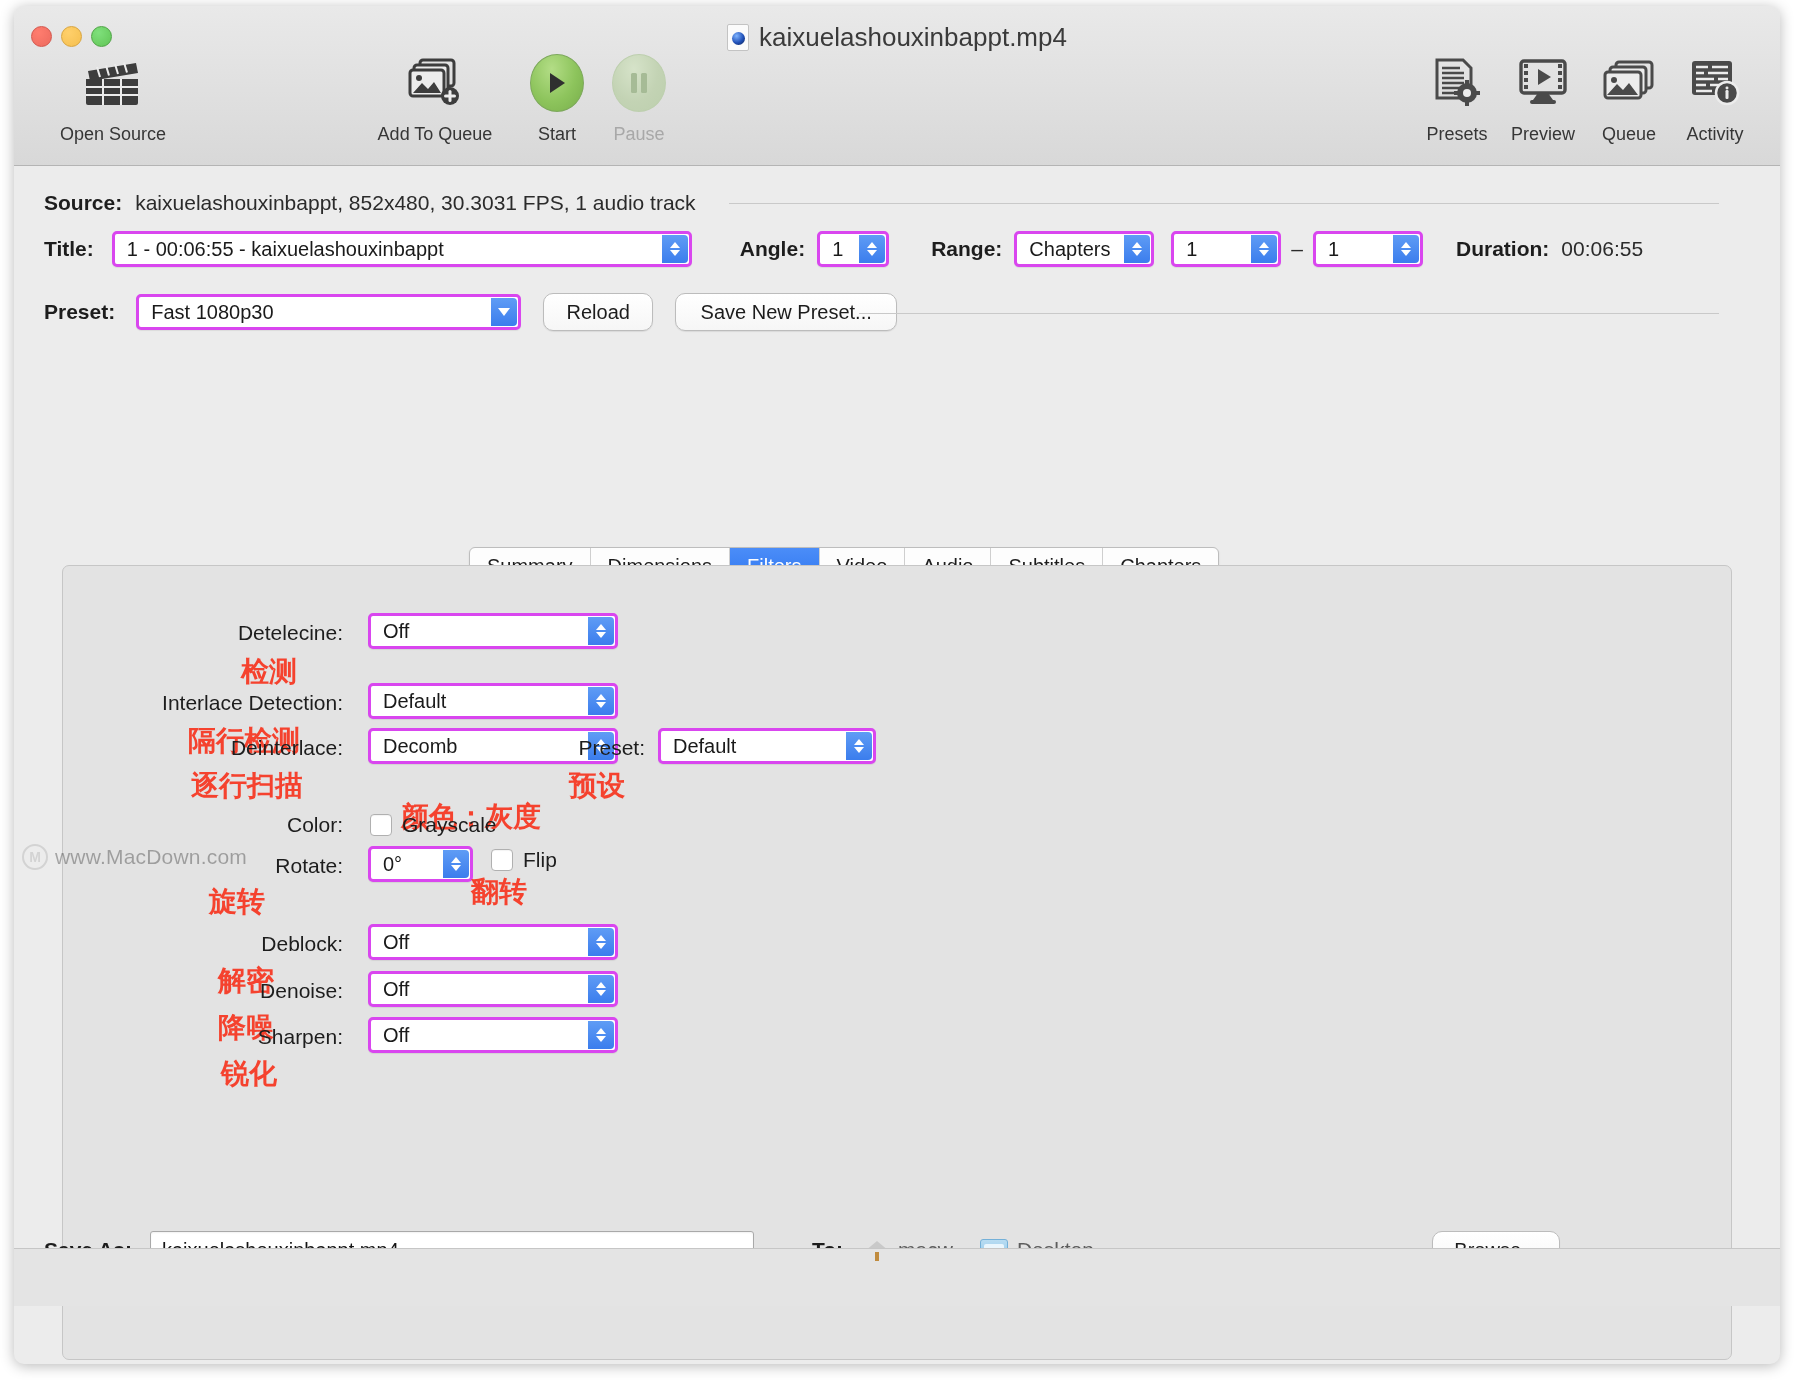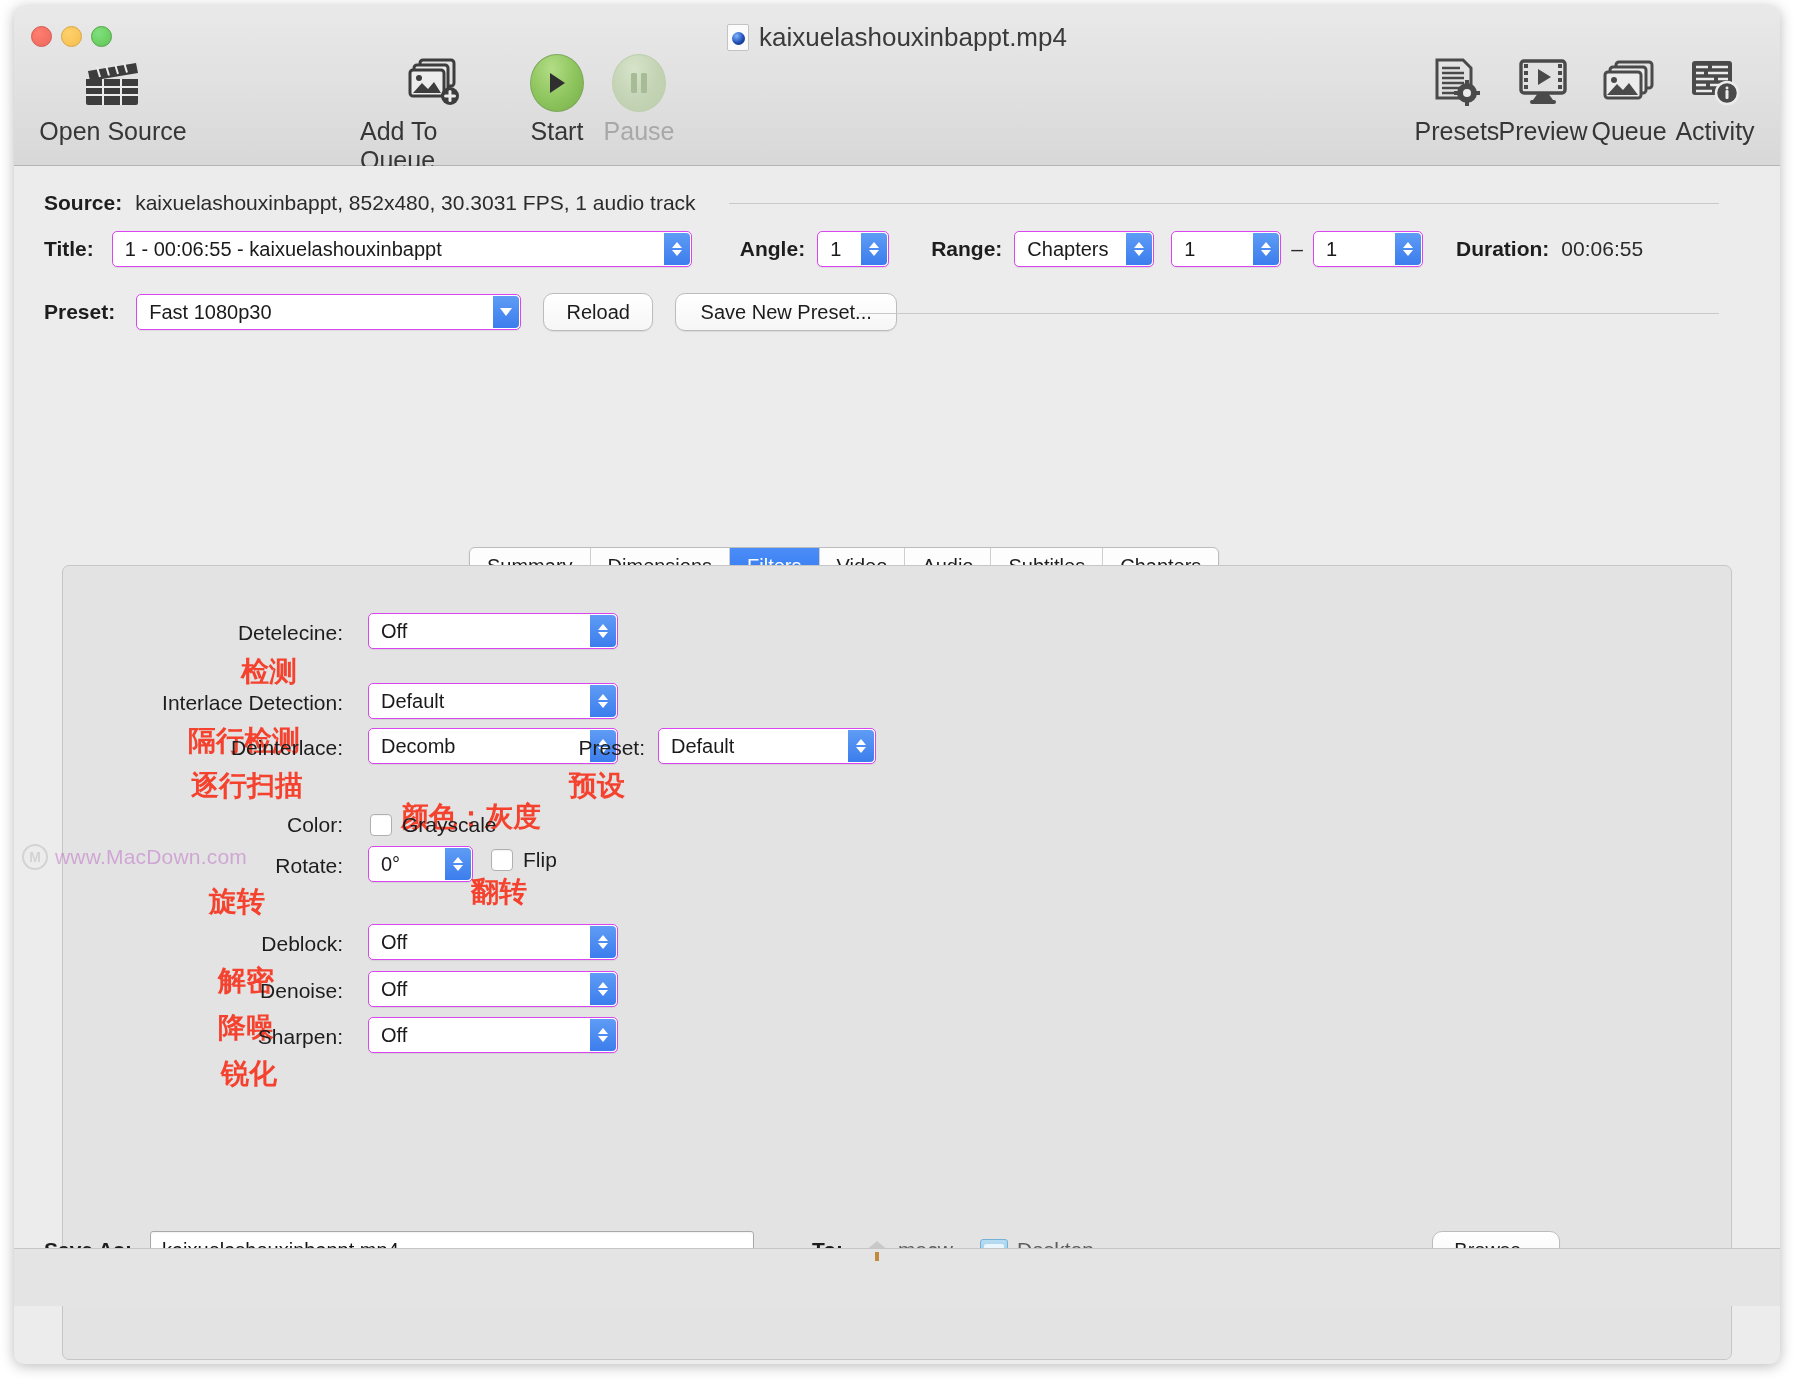--- a/index.html
+++ b/index.html
@@ -61,21 +61,21 @@
   #tools-right { right: 22px; gap: 0px; }
 
   .tool {
     width: 110px;
     display: flex; flex-direction: column; align-items: center;
     cursor: default;
   }
   .tool.wide { width: 150px; }
   .tool.narrow { width: 86px; }
   .tool .glyph { height: 58px; display:flex; align-items:center; justify-content:center; }
-  .tool .lbl { font-size: 25px; color: #363636; margin-top: 5px; }
+  .tool .lbl { font-size: 18px; color: #363636; margin-top: 12px; }
   .tool.disabled .lbl { color: #a8a8a8; }
 
   .circ-btn {
     width: 54px; height: 58px; border-radius: 50%;
     display:flex; align-items:center; justify-content:center;
   }
   .circ-btn.green { background: radial-gradient(ellipse at 40% 25%, #b3dd86 0%, #8dc45c 55%, #77ad4a 100%); border:1px solid #7da85c; }
   .circ-btn.grey  { background: radial-gradient(ellipse at 40% 25%, #d6e3c9 0%, #c3d3b4 55%, #bccfad 100%); border:1px solid #bdcfae; }
 
   
@@ -85,21 +85,21 @@
   .lbl-bold { font-weight: bold; font-size: 21px; color: #1d1d1d; }
   .val { font-size: 21px; color: #2b2b2b; }
 
   .hline { position:absolute; height:1px; background:#c9c9c9; }
 
   
   .popup {
     position: relative;
     height: 36px;
     background: #ffffff;
-    border: 1px solid #d946ef;
+    border: 3px solid #d946ef;
     border-radius: 5px;
     display: flex; align-items: center;
     padding-left: 12px;
     font-size: 20px; color: #1a1a1a;
     box-shadow: 0 1px 1px rgba(0,0,0,0.07);
   }
   .popup .arrows {
     position:absolute; right:1px; top:1px; bottom:1px; width: 26px;
     background: linear-gradient(to bottom, #5f9cf5, #3b7ded);
     border-radius: 0 4px 4px 0;
@@ -166,21 +166,21 @@
   #watermark {
     position:absolute; left:8px; top:678px;
     display:flex; align-items:center; gap:7px;
     opacity:0.30; pointer-events:none;
   }
   #watermark .wm-circle {
     width:26px;height:26px;border-radius:50%;border:2px solid #9a9a9a;
     display:flex;align-items:center;justify-content:center;
     font-size:14px;color:#9a9a9a;font-weight:bold;
   }
-  #watermark .wm-text { font-size:21px; color:#a21caf; letter-spacing:0.2px; }
+  #watermark .wm-text { font-size:21px; color:#000000; letter-spacing:0.2px; }
 
   
   .textfield {
     height: 38px; background:#fff;
     border:1px solid #a9a9a9; border-radius:3px;
     display:flex; align-items:center; padding-left:11px;
     font-size:20px; color:#141414;
     box-shadow: inset 0 1px 2px rgba(0,0,0,0.06);
   }
 

